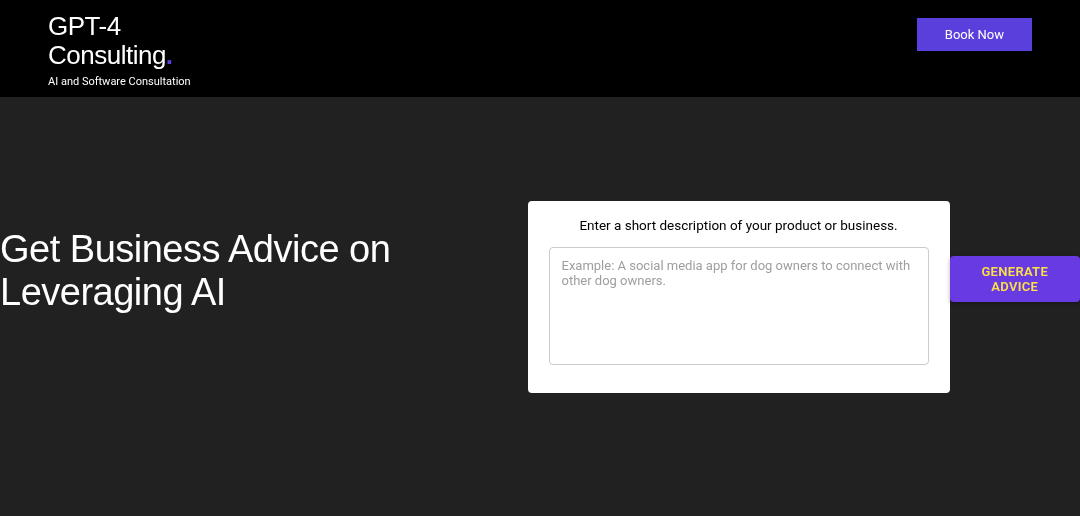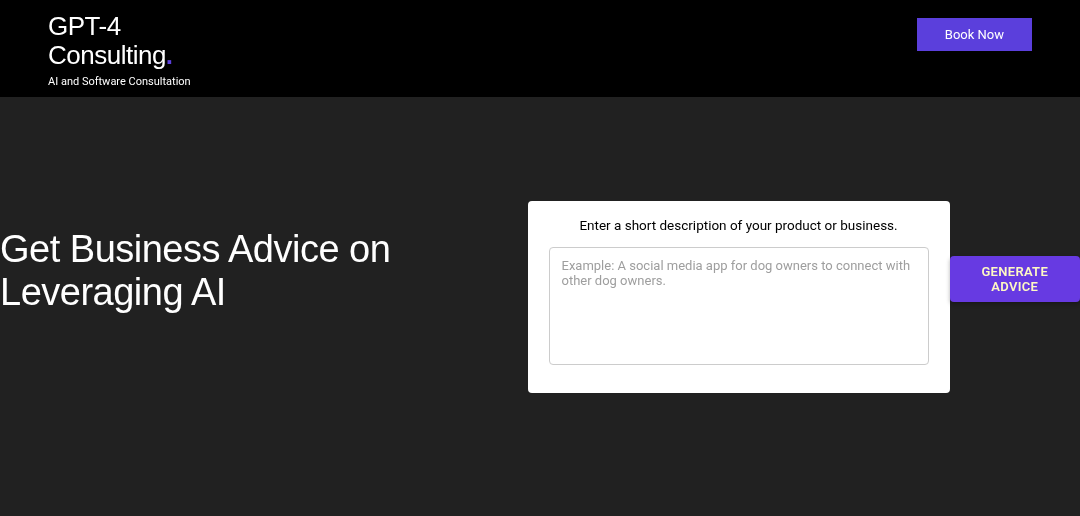--- a/index.html
+++ b/index.html
@@ -95,21 +95,21 @@
       font-family: inherit;
       resize: none;
       color: #000;
     }
     .description-input::placeholder {
       color: #9e9e9e;
     }
     .generate-btn {
       margin-top: 16px;
       background: #673AE2;
-      color: #fef9c3;
+      color: #fde047;
       border: none;
       font-size: 13px;
       font-weight: 600;
       letter-spacing: 0.3px;
       padding: 8px 16px;
       border-radius: 4px;
       cursor: pointer;
       font-family: inherit;
       box-shadow: 0 2px 4px rgba(0,0,0,0.3);
     }

